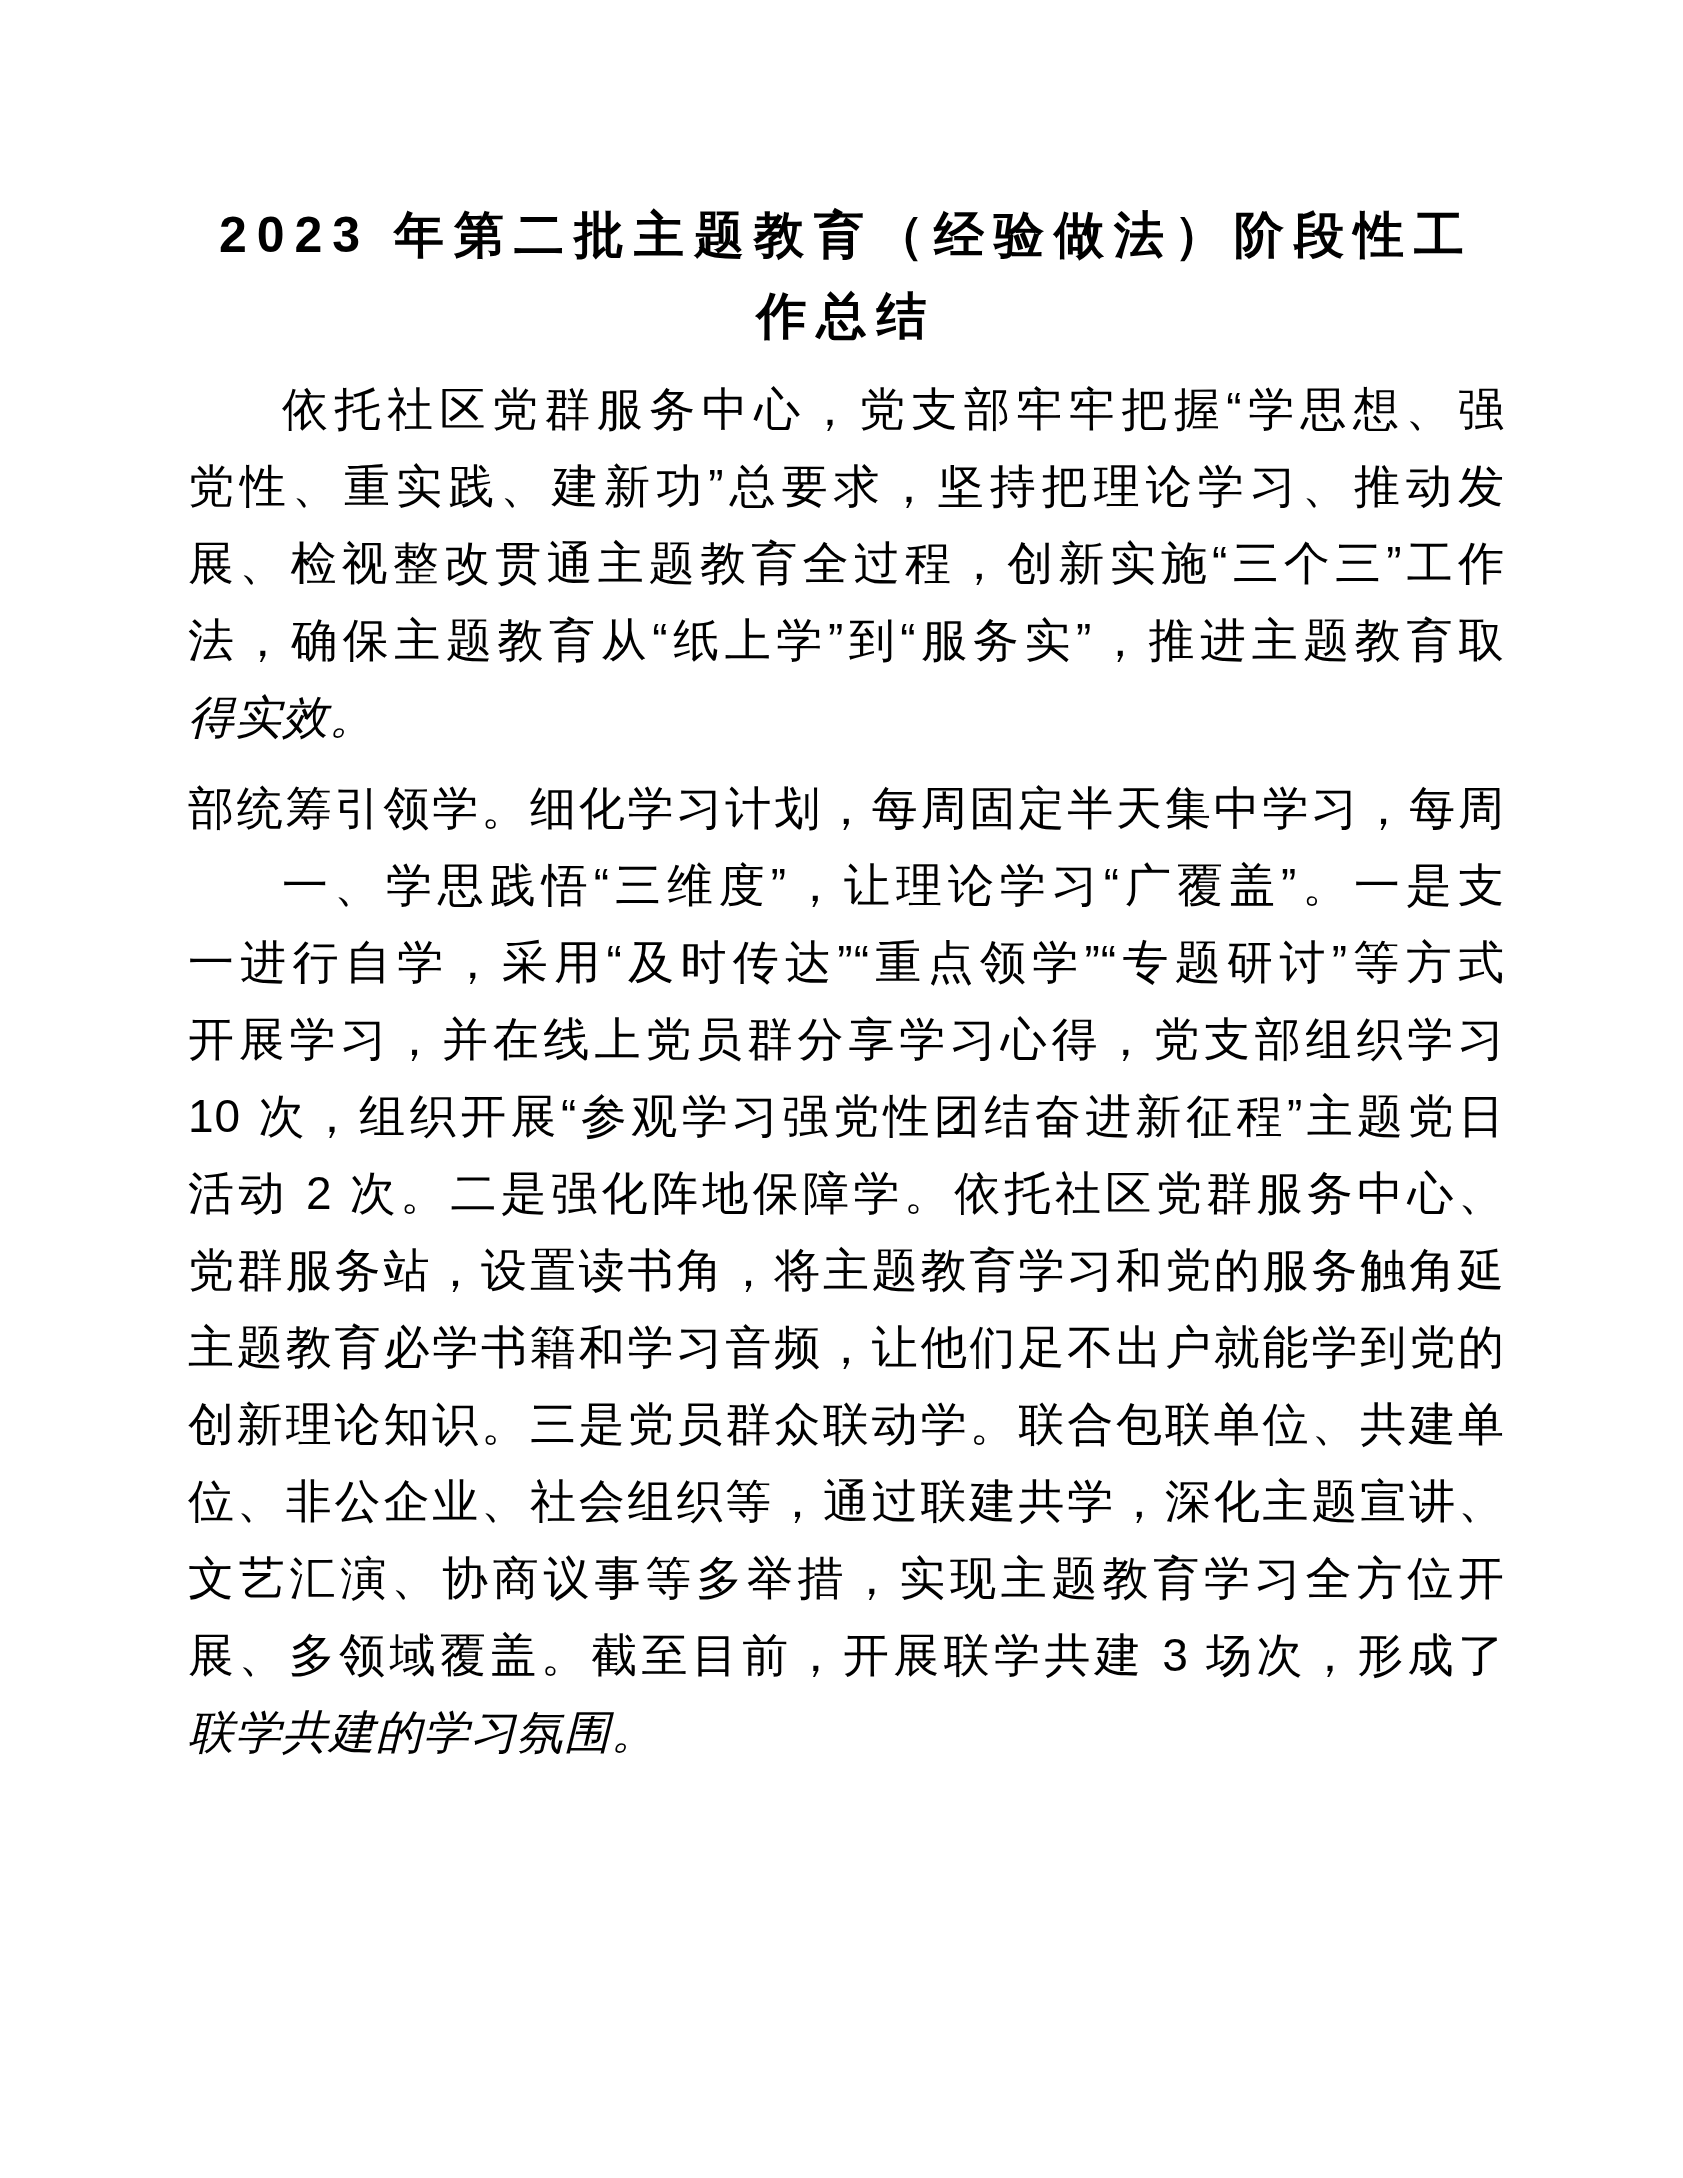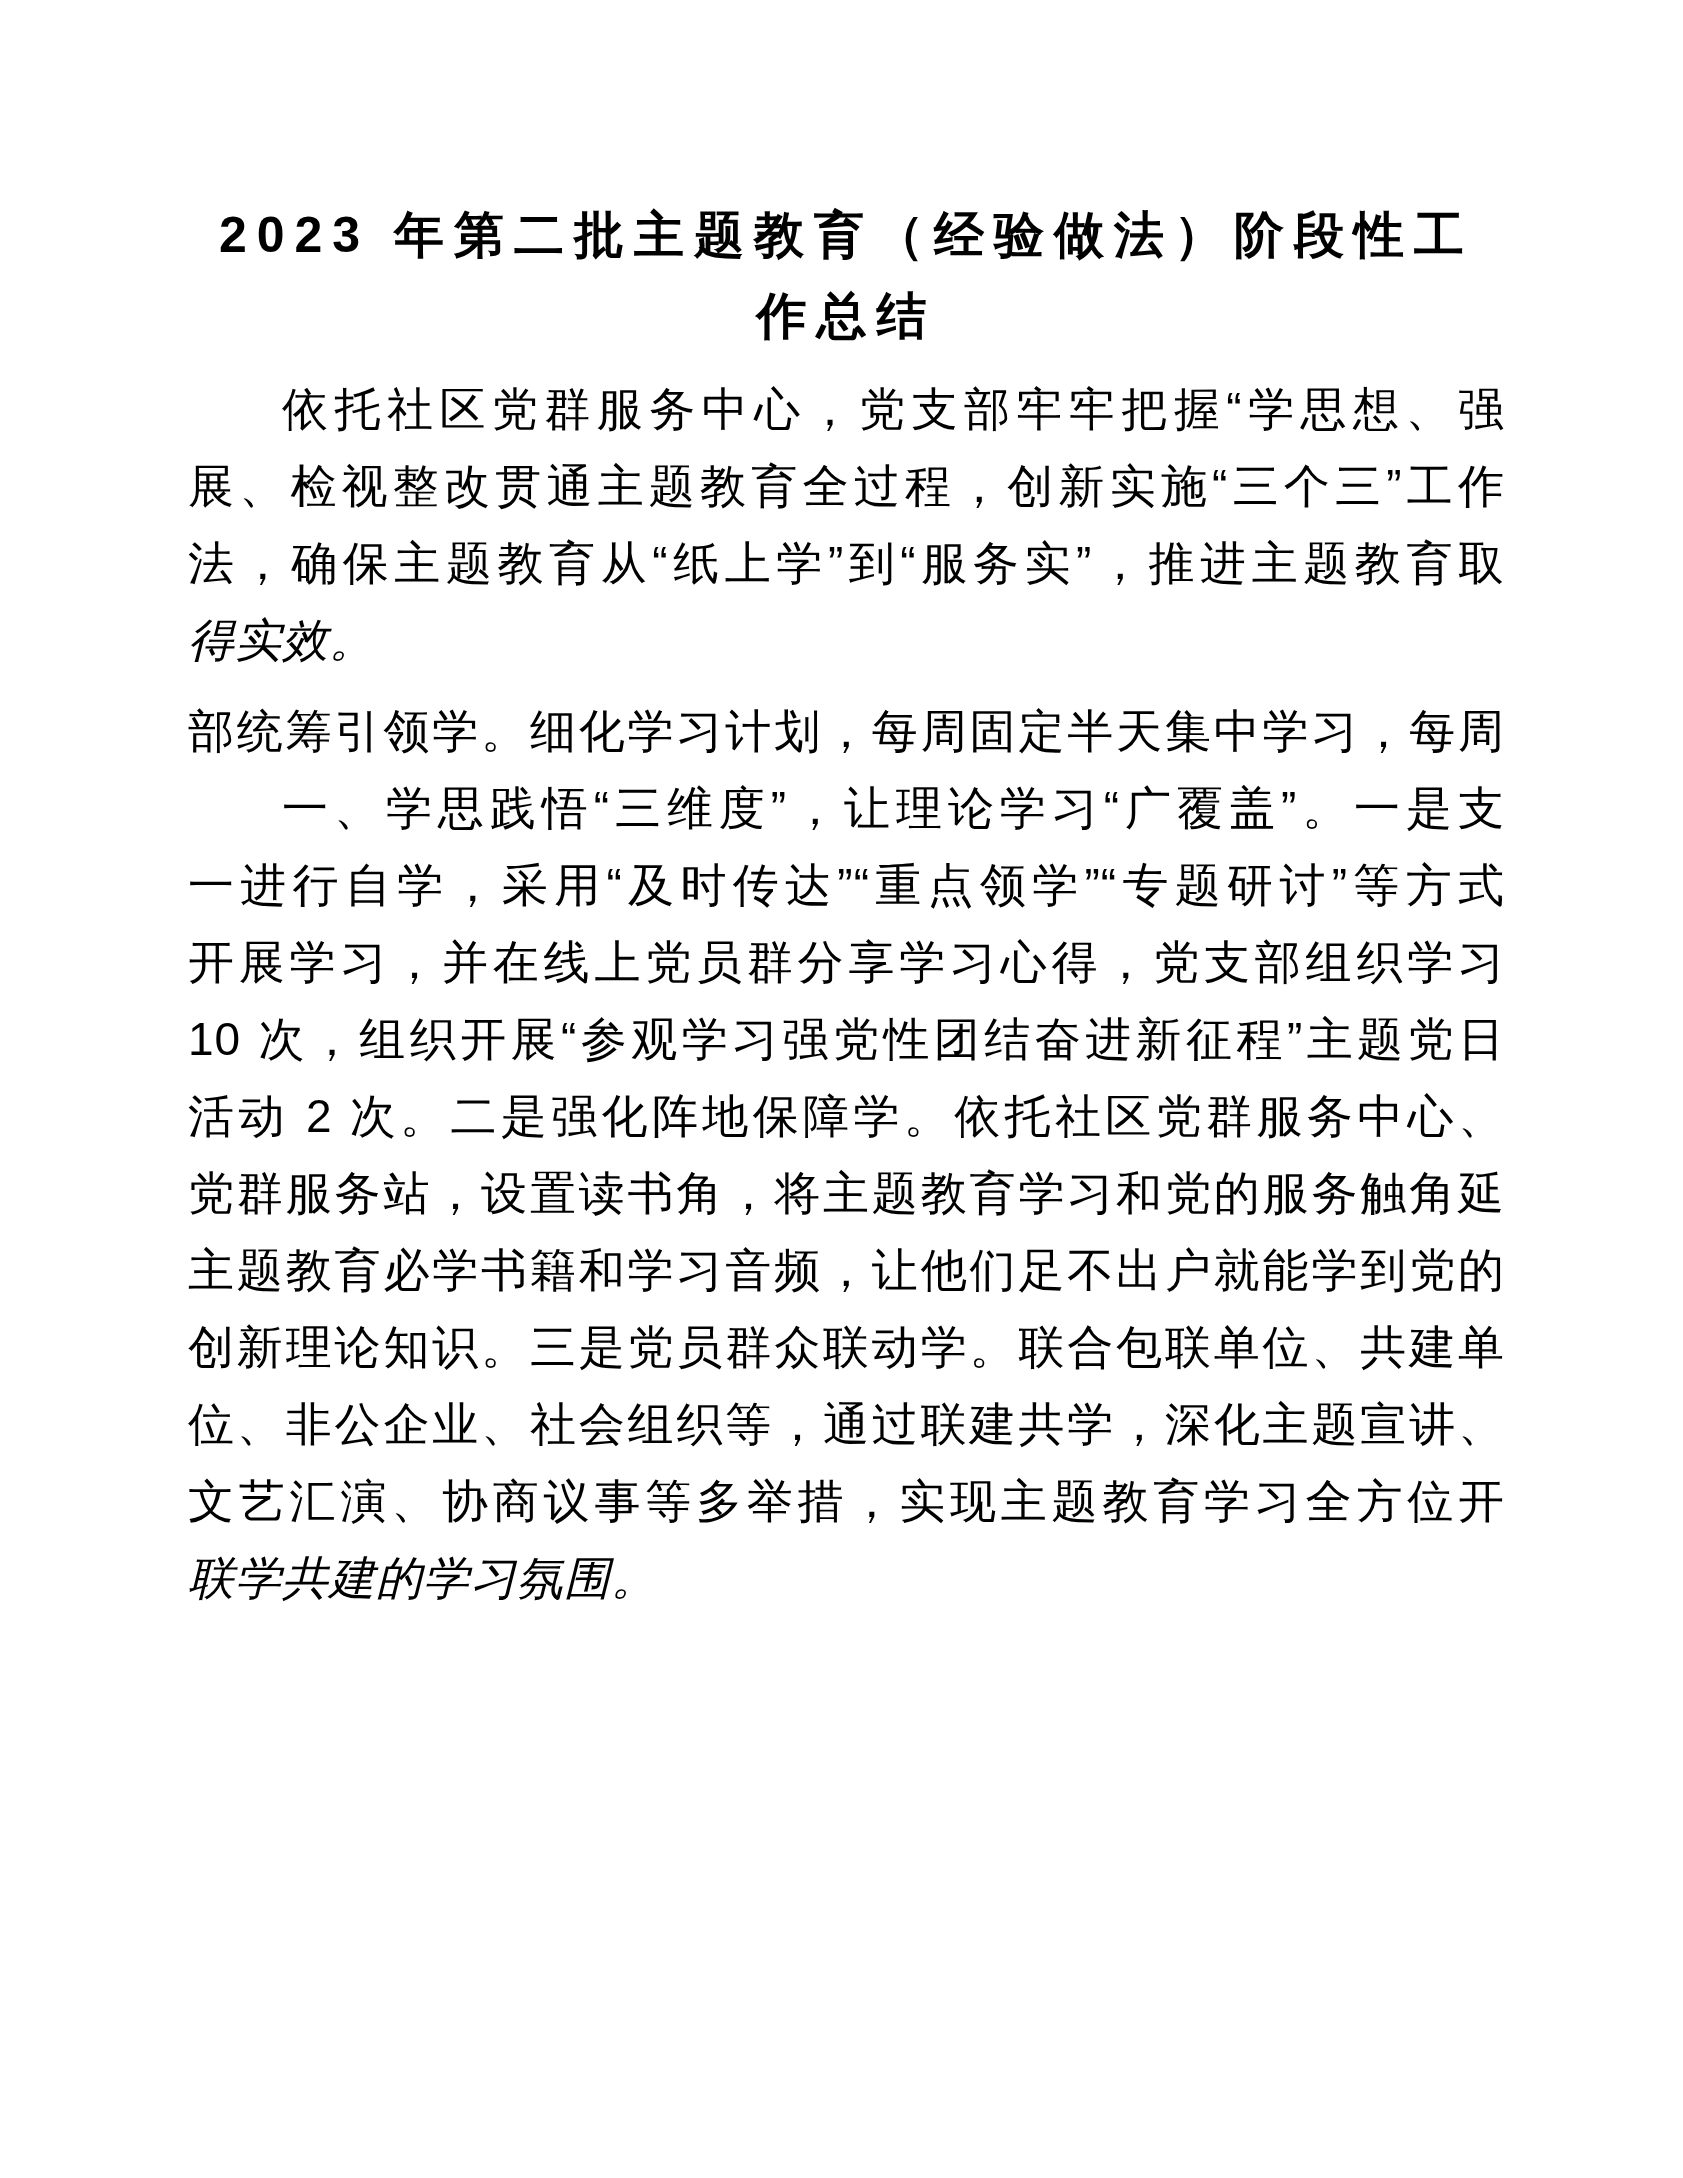--- a/index.html
+++ b/index.html
@@ -57,35 +57,37 @@
 <div class="page">
   <div class="content">
 
     <div class="doc-title">
       <div class="title-line">2023 年第二批主题教育（经验做法）阶段性工</div>
       <div class="title-line">作总结</div>
     </div>
 
     <div class="para">
       <div class="line first">依托社区党群服务中心，党支部牢牢把握“学思想、强</div>
+      <div class="line">党性、重实践、建新功”总要求，坚持把理论学习、推动发</div>
       <div class="line">展、检视整改贯通主题教育全过程，创新实施“三个三”工作</div>
       <div class="line">法，确保主题教育从“纸上学”到“服务实”，推进主题教育取</div>
       <div class="line para-end">得实效。</div>
     </div>
 
     <div class="para">
       <div class="line">部统筹引领学。细化学习计划，每周固定半天集中学习，每周</div>
       <div class="line first">一、学思践悟“三维度”，让理论学习“广覆盖”。一是支</div>
       <div class="line">一进行自学，采用“及时传达”“重点领学”“专题研讨”等方式</div>
       <div class="line">开展学习，并在线上党员群分享学习心得，党支部组织学习</div>
       <div class="line">10 次，组织开展“参观学习强党性团结奋进新征程”主题党日</div>
       <div class="line">活动 2 次。二是强化阵地保障学。依托社区党群服务中心、</div>
       <div class="line">党群服务站，设置读书角，将主题教育学习和党的服务触角延</div>
       <div class="line">主题教育必学书籍和学习音频，让他们足不出户就能学到党的</div>
       <div class="line">创新理论知识。三是党员群众联动学。联合包联单位、共建单</div>
       <div class="line">位、非公企业、社会组织等，通过联建共学，深化主题宣讲、</div>
       <div class="line">文艺汇演、协商议事等多举措，实现主题教育学习全方位开</div>
+      <div class="line">展、多领域覆盖。截至目前，开展联学共建 3 场次，形成了</div>
       <div class="line para-end">联学共建的学习氛围。</div>
     </div>
 
   </div>
 </div>
 
 
 </body></html>

